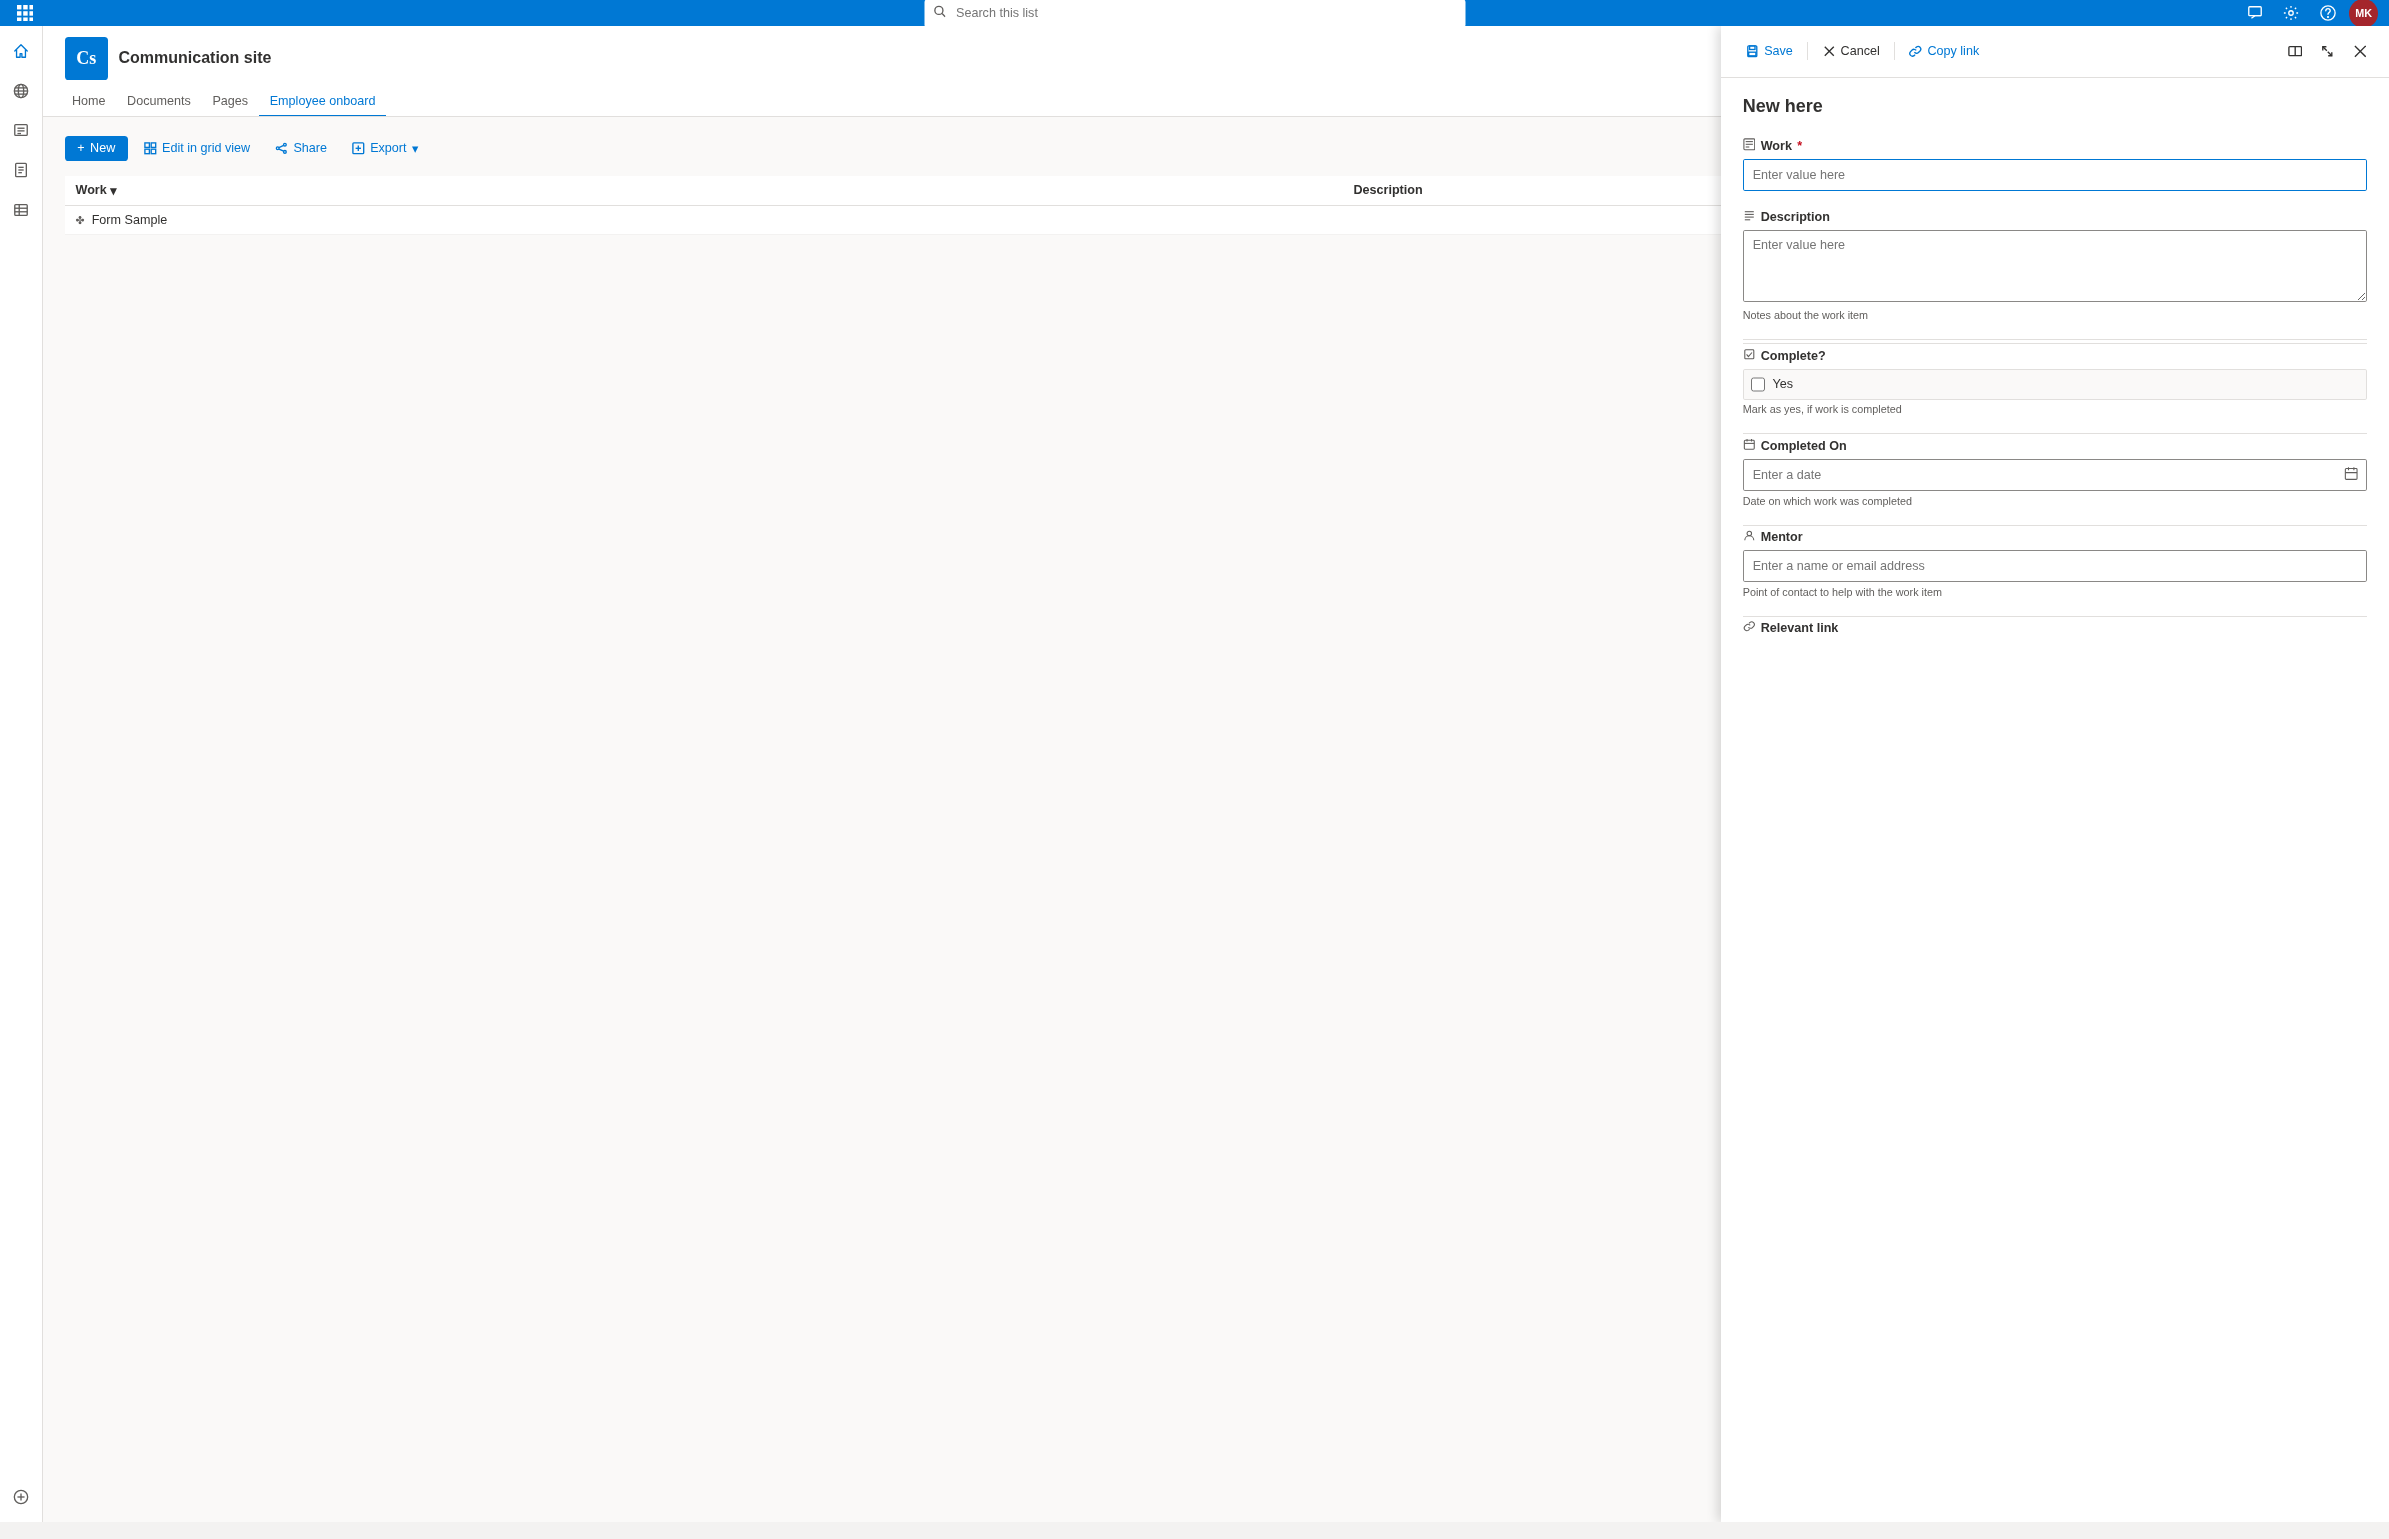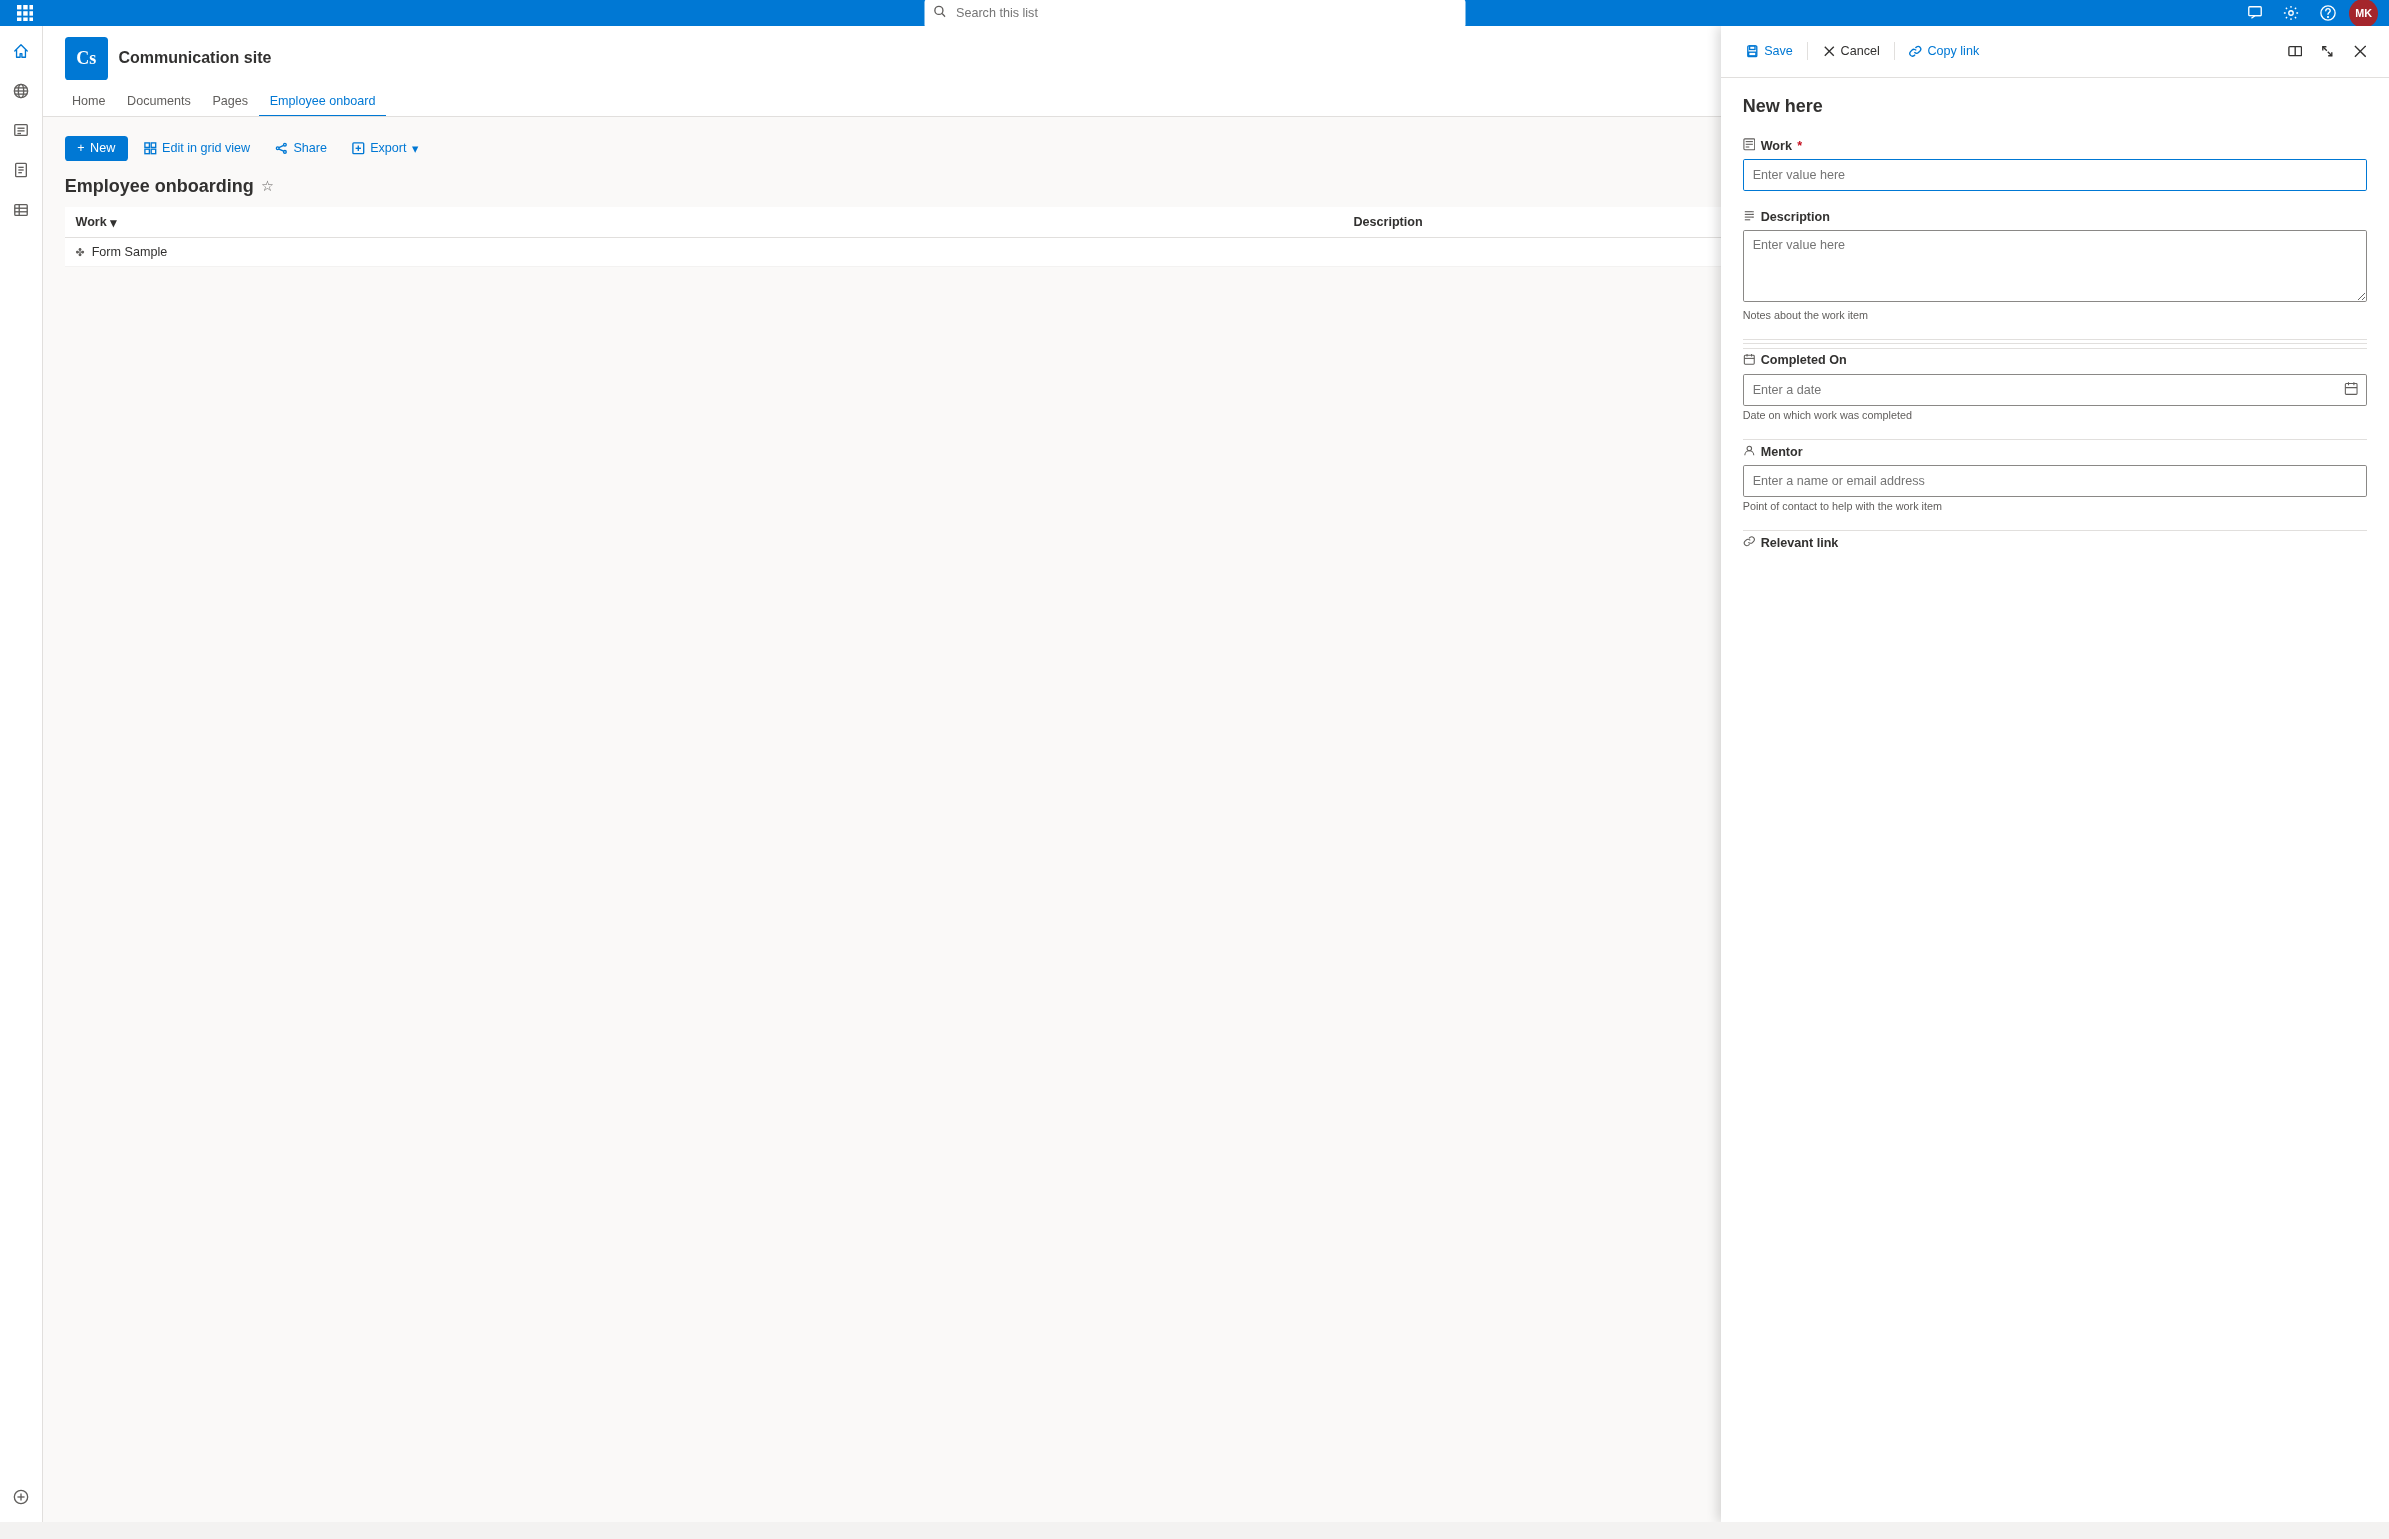--- a/index.html
+++ b/index.html
@@ -425,24 +425,20 @@
           <svg width="12.6" height="12.6" viewBox="0 0 14 14" fill="none" stroke="#0078d4" stroke-width="1.5">
             <rect x="1" y="1" width="12" height="12" rx="1"></rect>
             <line x1="4" y1="7" x2="10" y2="7"></line>
               <line x1="7" y1="4" x2="7" y2="10"></line>
           </svg>
           <span>Export</span>
           <span>▾</span>
         </button>
       </div>
 
-      <div class="list-title-row">
-        <div class="list-title">Employee onboarding</div>
-        <span class="star-icon">☆</span>
-      </div>
 
       <table class="list-table">
         <thead>
           <tr>
             <th>
               <div class="col-header">
                 <span>Work</span>
                 <span>▾</span>
               </div>
             </th>
@@ -550,20 +546,36 @@
           </div>
           <textarea class="field-textarea" placeholder="Enter value here" style=""></textarea>
           <div class="field-hint">Notes about the work item</div>
         </div>
 
         <hr class="field-divider">
 
 
         <hr class="field-divider">
 
+        <div class="form-field">
+          <div class="field-label">
+            <span class="label-icon">
+              <svg width="12.6" height="12.6" viewBox="0 0 14 14" fill="none" stroke="#605e5c" stroke-width="1.2">
+                <rect x="2" y="2" width="10" height="10" rx="1"></rect>
+                <polyline points="4,7 6,9.5 10,5"></polyline>
+              </svg>
+            </span>
+            <span>Complete?</span>
+          </div>
+          <div class="checkbox-row">
+            <input type="checkbox" class="checkbox-input" style="">
+            <span class="checkbox-label">Yes</span>
+          </div>
+          <div class="field-hint">Mark as yes, if work is completed</div>
+        </div>
 
         <hr class="field-divider">
 
         <div class="form-field">
           <div class="field-label">
             <span class="label-icon">
               <svg width="12.6" height="12.6" viewBox="0 0 14 14" fill="none" stroke="#605e5c" stroke-width="1.2">
                 <rect x="1.5" y="2.5" width="11" height="10" rx="1"></rect>
                 <line x1="1.5" y1="6" x2="12.5" y2="6"></line>
                 <line x1="4.5" y1="1" x2="4.5" y2="4"></line>

